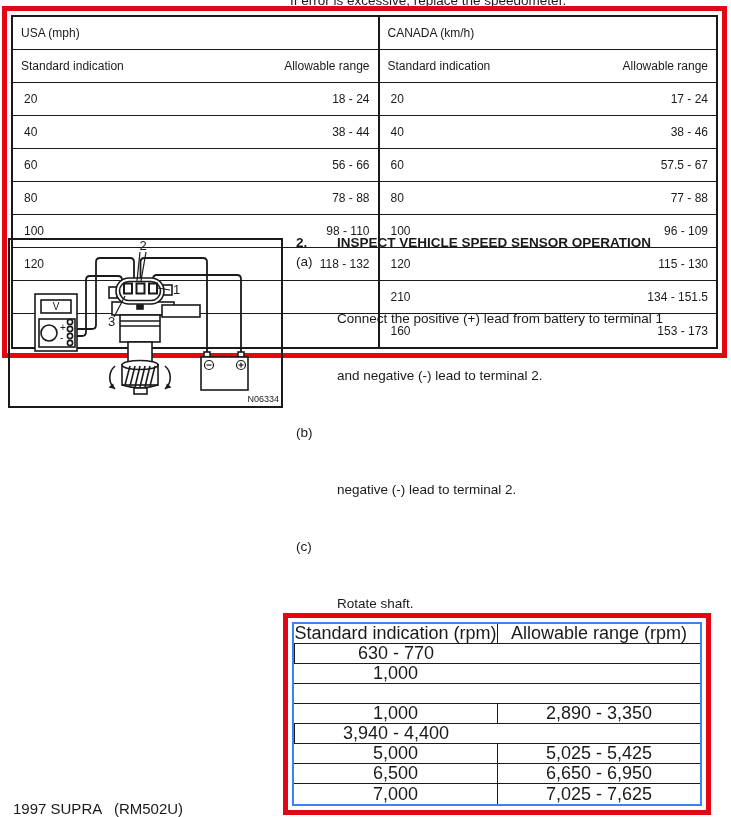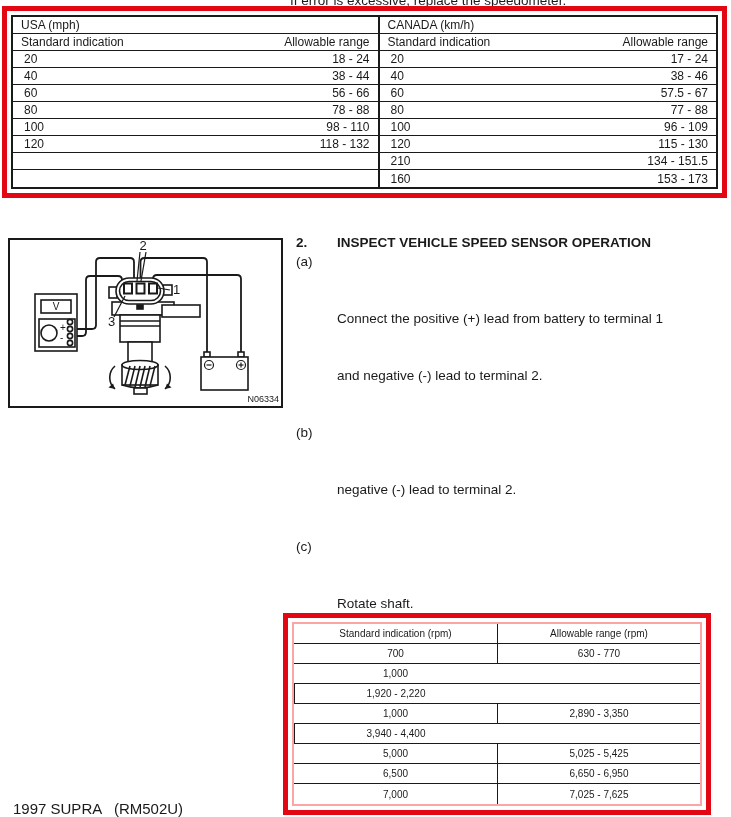--- a/index.html
+++ b/index.html
@@ -12,40 +12,40 @@
 
   
   .red-frame{position:absolute;box-sizing:border-box;border:5px solid #e30613;background:#fff;padding:4px}
   .red-frame.top{left:2px;top:6px;width:725px}
   .red-frame.bottom{left:283px;top:613px;width:428px}
 
   
   .spd-table{border:2px solid #1a1a1a;display:flex}
   .half{width:52%}
   .half.canada{width:48%;border-left:2px solid #1a1a1a}
-  .trow{height:17px;box-sizing:border-box;display:flex;justify-content:space-between;align-items:center;
+  .trow{height:33px;box-sizing:border-box;display:flex;justify-content:space-between;align-items:center;
         padding:0 8px;font-size:12px;border-bottom:1.5px solid #1a1a1a;white-space:pre}
   .rows{display:contents}
   .rows .trow:last-child{border-bottom:none}
   .std{padding-left:3px}
 
   
   .diagram-box{position:absolute;left:8px;top:238px;width:275px;height:170px}
   .diagram-box svg{display:block}
 
   
   .text-col{position:absolute;left:296px;top:233px;width:434px;font-size:13.5px;line-height:19px}
   .text-col div{white-space:pre}
   .sec-title{font-weight:bold;display:flex}
   .sec-num{width:41px;flex:none}
   .item{position:relative;padding-left:41px}
   .item .lbl{position:absolute;left:0;top:0}
 
   
-  .rpm-table{border:2px solid #fca5a5;font-size:10px}
+  .rpm-table{border:2px solid #3b82f6;font-size:18px}
   .rpm-row{display:flex;height:20px;box-sizing:border-box;border-bottom:1.5px solid #1a1a1a;align-items:center}
   .rpm-table .rows .rpm-row:last-child{border-bottom:none}
   .rpm-cell{width:50%;text-align:center;box-sizing:border-box;white-space:pre}
   .rpm-cell.range{border-left:1.5px solid #1a1a1a;height:100%;display:flex;align-items:center;justify-content:center}
   .rpm-cell.standard{height:100%;display:flex;align-items:center;justify-content:center}
 
   .footer{position:absolute;left:13px;top:800px;font-size:15px;white-space:pre-wrap}
 </style>
 </head>
 <body>
@@ -294,30 +294,28 @@
 <div class="red-frame bottom">
   <div class="rpm-table">
     <div class="rpm-row">
       <span class="rpm-cell standard">Standard indication (rpm)</span>
       <span class="rpm-cell range">Allowable range (rpm)</span>
     </div>
     <div class="rows">
       
     
         <div class="rpm-row">
-          <span class="rpm-cell standard">700</span>
           <span class="rpm-cell range">630 - 770</span>
         </div>
       
         <div class="rpm-row">
           <span class="rpm-cell standard">1,000</span>
         </div>
       
         <div class="rpm-row">
-          <span class="rpm-cell range">1,920 - 2,220</span>
         </div>
       
         <div class="rpm-row">
           <span class="rpm-cell standard">1,000</span>
           <span class="rpm-cell range">2,890 - 3,350</span>
         </div>
       
         <div class="rpm-row">
           <span class="rpm-cell range">3,940 - 4,400</span>
         </div>

